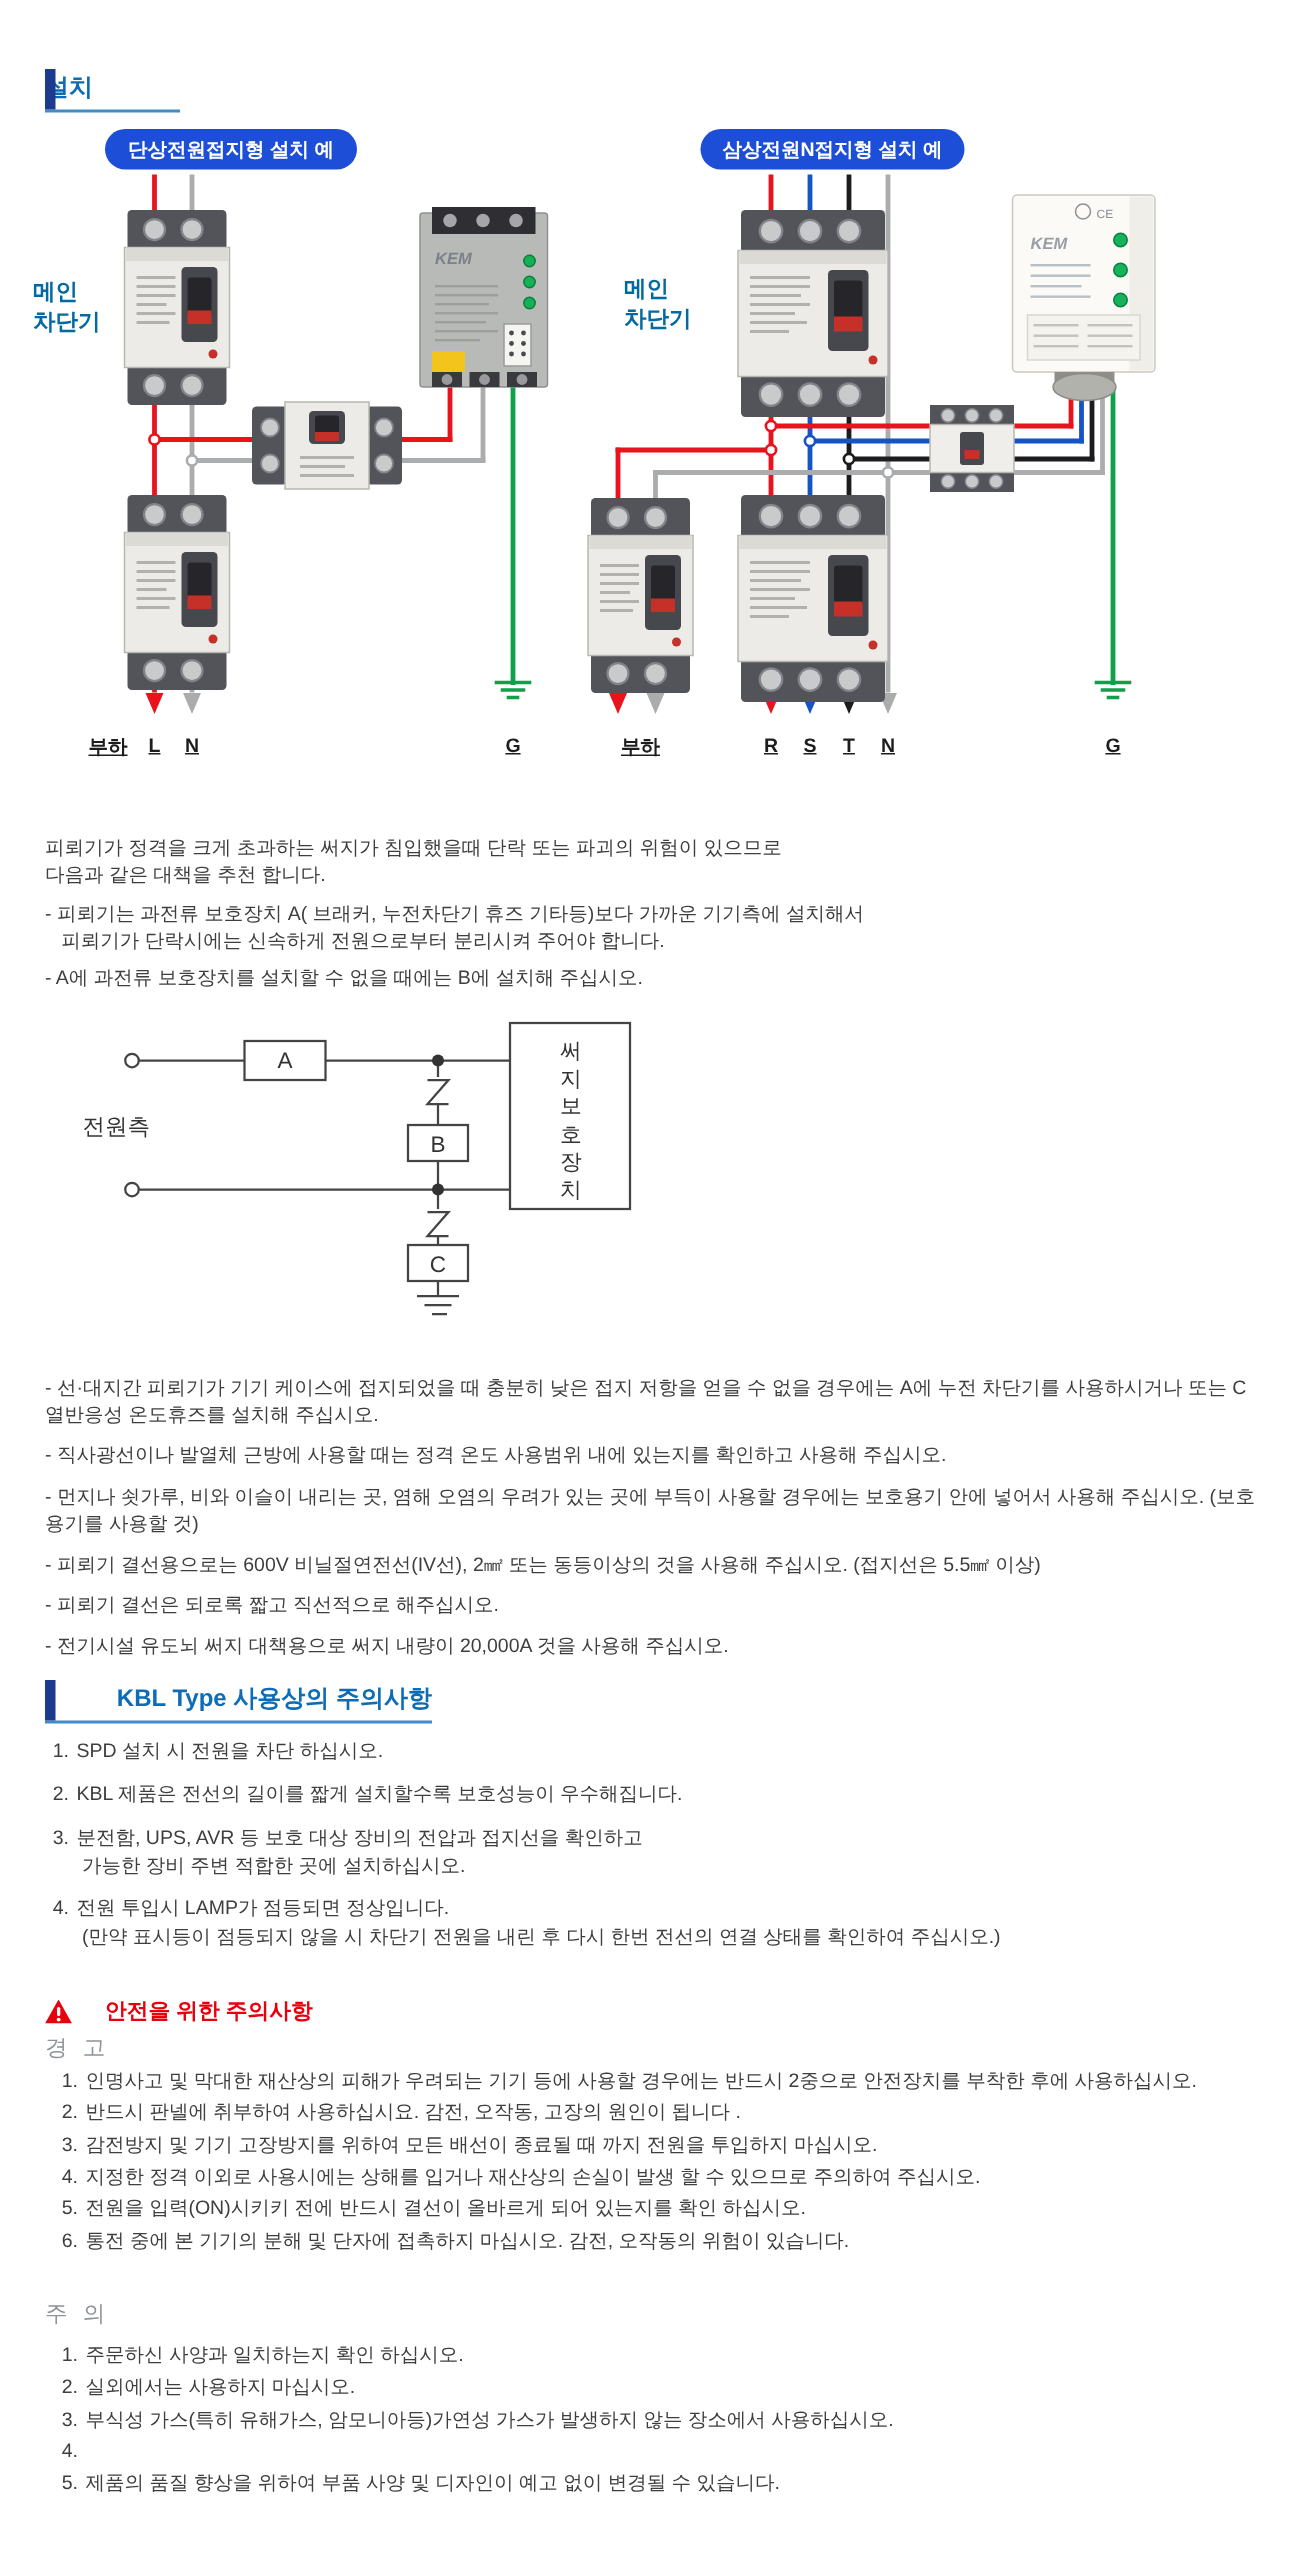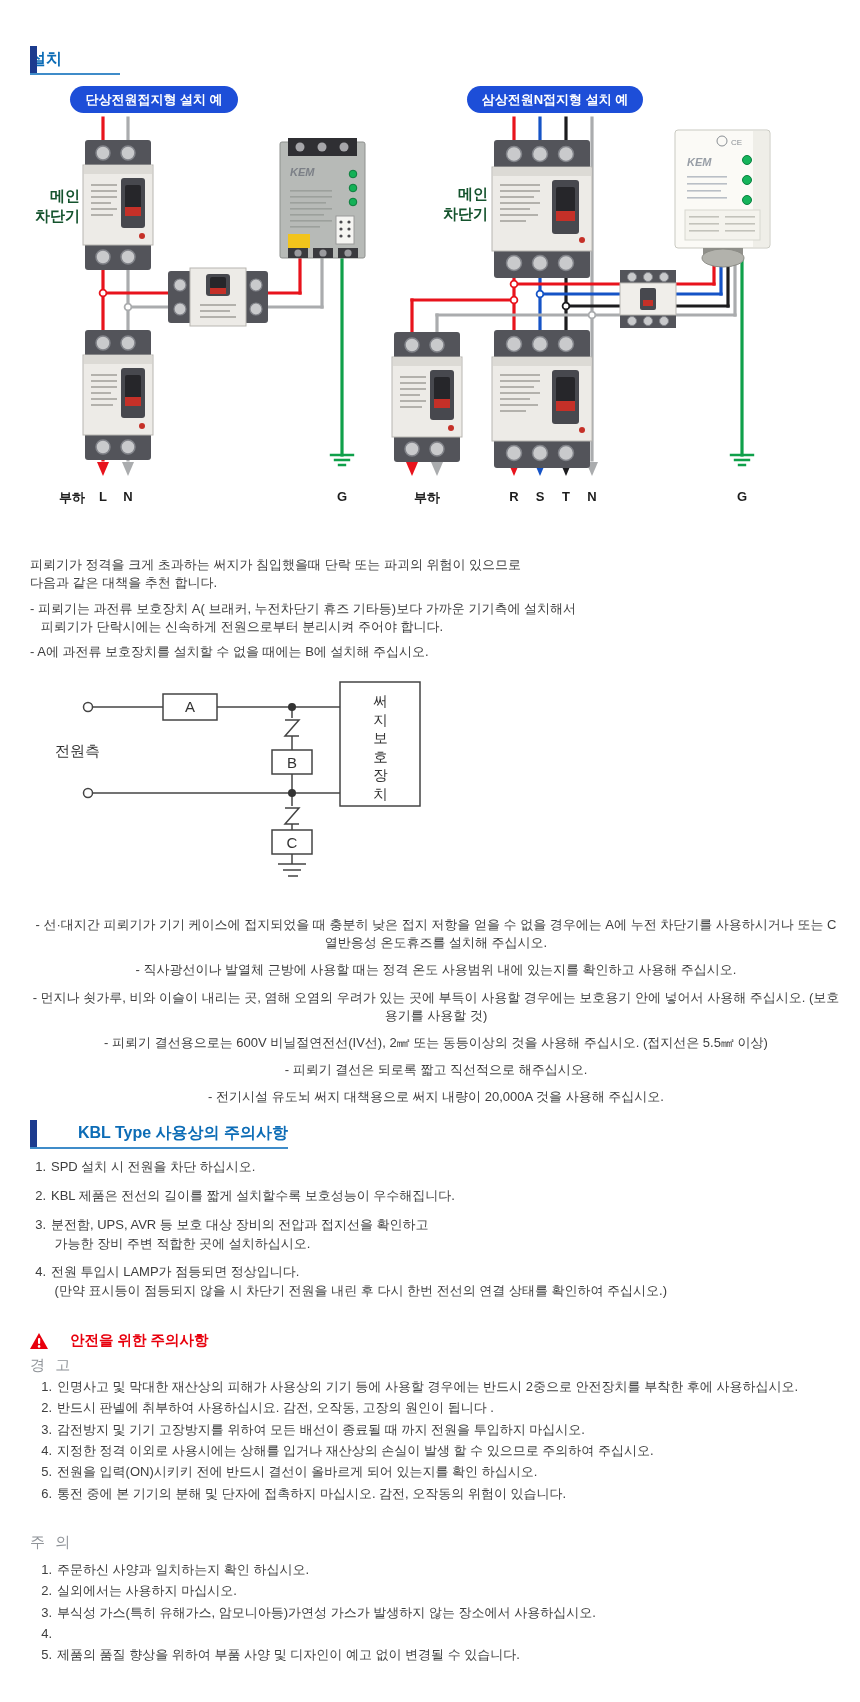--- a/index.html
+++ b/index.html
@@ -8,28 +8,28 @@
   .abs{position:absolute;}
   svg{display:block;}
   
   .sec-h{position:absolute;height:27px;border-bottom:2px solid #3f8cc9;}
   .sec-h .bar{position:absolute;left:0;top:0;width:7px;height:27px;background:#1c3b8e;}
   .sec-h .t{font-size:16px;font-weight:bold;color:#0c6cb6;line-height:25px;white-space:nowrap;}
   
   .badge{position:absolute;height:27px;border-radius:14px;background:#1d4ed8;color:#fff;
          font-size:13px;font-weight:bold;display:flex;align-items:center;justify-content:center;}
   
-  .dlbl{position:absolute;font-size:13px;font-weight:bold;color:#1d1d1d;text-align:center;}
-  .mainlbl{position:absolute;font-size:15px;font-weight:bold;color:#14532d;text-align:right;
-           line-height:1.3;white-space:pre-line;}
+  .dlbl{position:absolute;font-size:13px;font-weight:bold;color:#1d1d1d;text-align:center;text-decoration:underline;}
+  .mainlbl{position:absolute;font-size:15px;font-weight:bold;color:#0369a1;text-align:left;
+           line-height:1.3;white-space:pre-line;font-family:Liberation Serif, serif;}
   
   .btxt{position:absolute;left:30px;width:812px;font-size:13px;line-height:1.4;
         color:#3e3e3e;white-space:pre-line;}
   .blist{position:absolute;left:30px;width:812px;}
-  .blist .bitem{font-size:13px;line-height:1.4;color:#3e3e3e;white-space:pre-line;margin-bottom:9px;text-align:center;}
+  .blist .bitem{font-size:13px;line-height:1.4;color:#3e3e3e;white-space:pre-line;margin-bottom:9px;}
   
   .nlist{position:absolute;left:30px;width:814px;}
   .nlist .li{display:flex;font-size:13px;line-height:1.45;color:#3e3e3e;margin-bottom:2.5px;}
   .nlist.kbl .li{margin-bottom:10px;}
   .nlist .no{flex:0 0 auto;min-width:16px;text-align:right;margin-right:5px;}
   .nlist .tx{white-space:pre-line;}
   .nlist.indent{left:36px;width:806px;}
   .red-line{color:#e8000d;}
   .graylab{position:absolute;font-size:15px;color:#8f9398;letter-spacing:3px;}
   .safety-h{position:absolute;display:flex;align-items:center;}
@@ -371,21 +371,21 @@
       <circle cx="9.1" cy="13.4" r="1.3" fill="#fff"></circle>
     </svg>
     <span class="t">안전을 위한 주의사항</span>
   </div>
 
   <div class="graylab" style="left:30px;top:1356px;">경 고</div>
   <div class="nlist indent" style="top:1378px;">
 
       <div class="li">
         <span class="no">1.</span>
-        <span class="tx">인명사고 및 막대한 재산상의 피해가 사용상의 기기 등에 사용할 경우에는 반드시 2중으로 안전장치를 부착한 후에 사용하십시오.</span>
+        <span class="tx">인명사고 및 막대한 재산상의 피해가 우려되는 기기 등에 사용할 경우에는 반드시 2중으로 안전장치를 부착한 후에 사용하십시오.</span>
       </div>
 
       <div class="li">
         <span class="no">2.</span>
         <span class="tx">반드시 판넬에 취부하여 사용하십시요. 감전, 오작동, 고장의 원인이 됩니다 .</span>
       </div>
 
       <div class="li">
         <span class="no">3.</span>
         <span class="tx">감전방지 및 기기 고장방지를 위하여 모든 배선이 종료될 때 까지 전원을 투입하지 마십시오.</span>

